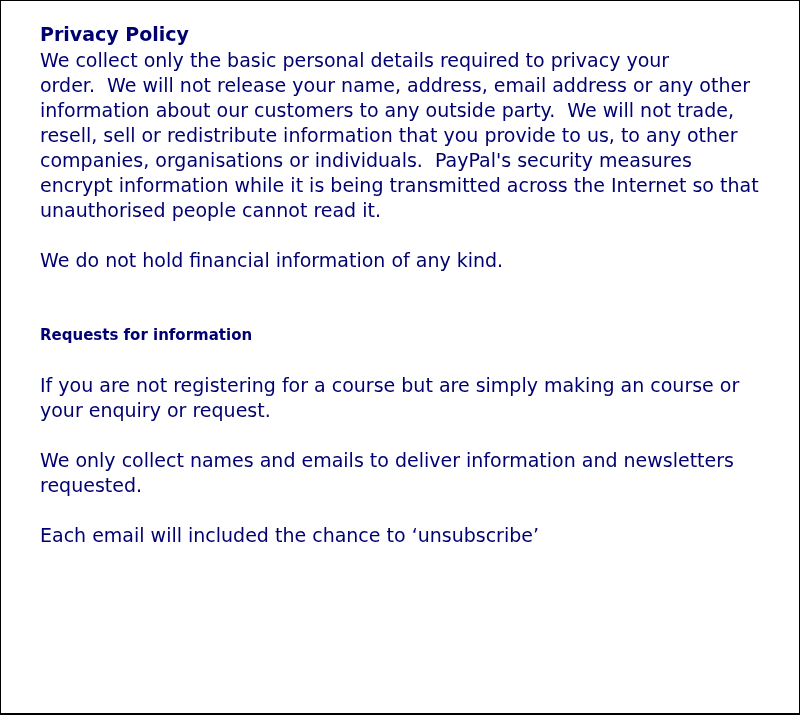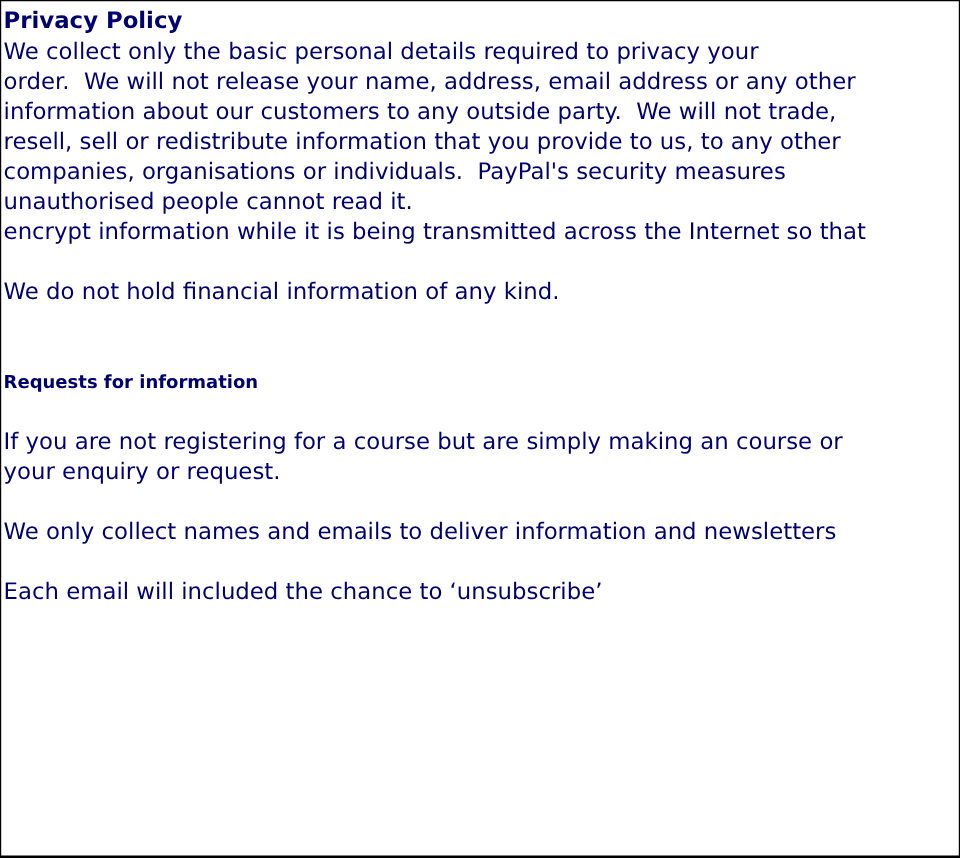--- a/index.html
+++ b/index.html
@@ -13,21 +13,22 @@
     height: 715px;
     box-sizing: border-box;
     background: var(--page-bg, #ffffff);
     border: 1px solid var(--border-color, #000000);
     border-bottom-width: 2px;
     overflow: hidden;
     font-family: "DejaVu Sans", "Liberation Sans", sans-serif;
     color: var(--text-color, #000070);
   }
   .content {
-    padding: 2px 0 0 2px;
+    padding: 19px 0 0 2px;
+    margin-left: 37px;
   }
   .doc-title {
     font-size: 19px;
     font-weight: bold;
     line-height: 28px;
     margin: 0;
     white-space: pre-wrap;
   }
   .para {
     margin: 0 0 25px 0;
@@ -52,40 +53,41 @@
   <div class="content">
 
     <div class="doc-title">Privacy Policy</div>
 
     <div class="para">
       <div class="line">We collect only the basic personal details required to privacy your</div>
       <div class="line">order.  We will not release your name, address, email address or any other</div>
       <div class="line">information about our customers to any outside party.  We will not trade,</div>
       <div class="line">resell, sell or redistribute information that you provide to us, to any other</div>
       <div class="line">companies, organisations or individuals.  PayPal's security measures</div>
+      <div class="line">encrypt information while it is being transmitted across the Internet so that</div>
       <div class="line">unauthorised people cannot read it.</div>
-      <div class="line">encrypt information while it is being transmitted across the Internet so that</div>
     </div>
 
     <div class="para">
     </div>
 
     <div class="para">
       <div class="line">We do not hold financial information of any kind.</div>
     </div>
 
     <div class="sub-heading">Requests for information</div>
 
     <div class="para">
       <div class="line">If you are not registering for a course but are simply making an course or</div>
       <div class="line">your enquiry or request.</div>
     </div>
 
     <div class="para">
       <div class="line">We only collect names and emails to deliver information and newsletters</div>
+      <div class="line">requested.</div>
     </div>
 
     <div class="para">
       <div class="line">Each email will included the chance to ‘unsubscribe’</div>
     </div>
 
   </div>
 </div>
 
 </body></html>

